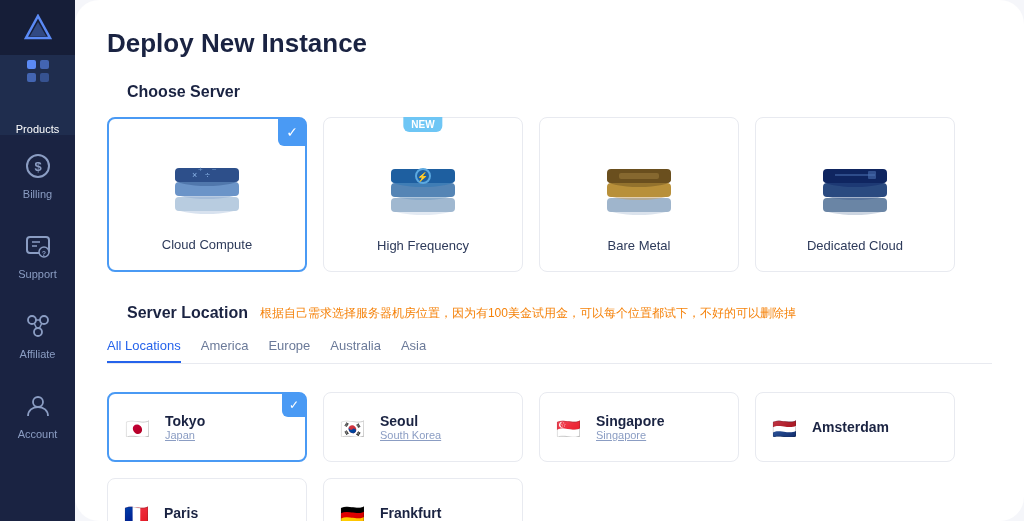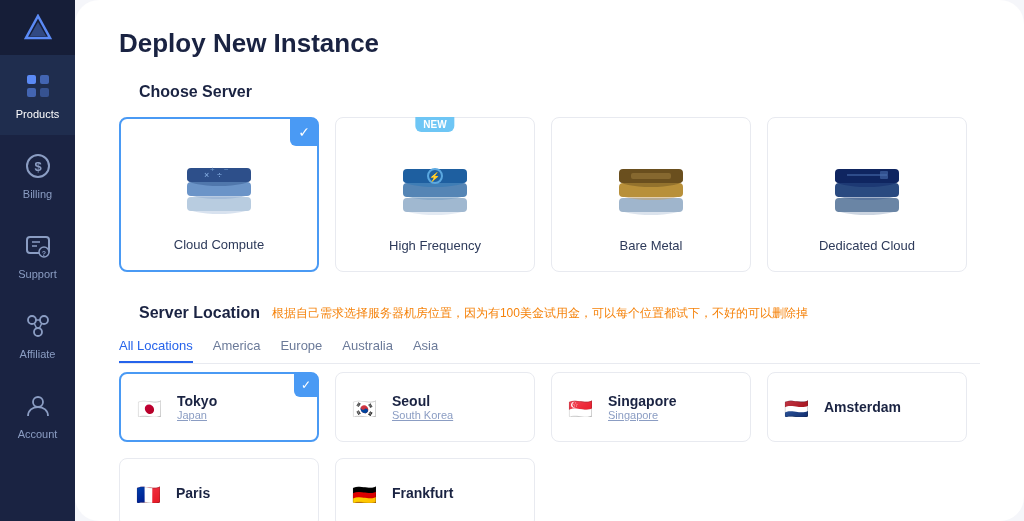--- a/index.html
+++ b/index.html
@@ -30,30 +30,30 @@
       height: 80px;
       display: flex;
       flex-direction: column;
       align-items: center;
       justify-content: center;
       gap: 6px;
       cursor: pointer;
       color: #8b9dc3;
       font-size: 11px;
     }
-    .sidebar-item.active { background: #1f2d4e; color: #fff; }
+    .sidebar-item.active { background: #1f2d4e; color: #fff; justify-content: space-between; }
     .sidebar-icon { width: 32px; height: 32px; display: flex; align-items: center; justify-content: center; }
     .sidebar-label { font-size: 11px; text-align: center; }
 
     
     .main {
       flex: 1;
       background: #fff;
       overflow-y: auto;
-      padding: 28px 44px;
+      padding: 28px 32px;
       border-radius: 24px;
     }
     .page-title {
       font-size: 26px;
       font-weight: 600;
       color: #1a2342;
       margin-bottom: 24px;
     }
     .section-header {
       display: flex;
@@ -121,21 +121,21 @@
       font-weight: 700;
       padding: 2px 8px;
       border-radius: 0 0 6px 6px;
       text-align: center;
     }
 
     
     .location-tabs {
       display: flex;
       gap: 20px;
-      margin-bottom: 8px;
+      margin-bottom: 28px;
       border-bottom: 1px solid #e8eaf0;
     }
     .location-tab {
       font-size: 13px;
       color: #6b7a99;
       padding-bottom: 8px;
       cursor: pointer;
       border-bottom: 2px solid transparent;
     }
     .location-tab.active { color: #2563eb; border-bottom: 2px solid #2563eb; font-weight: 500; }

